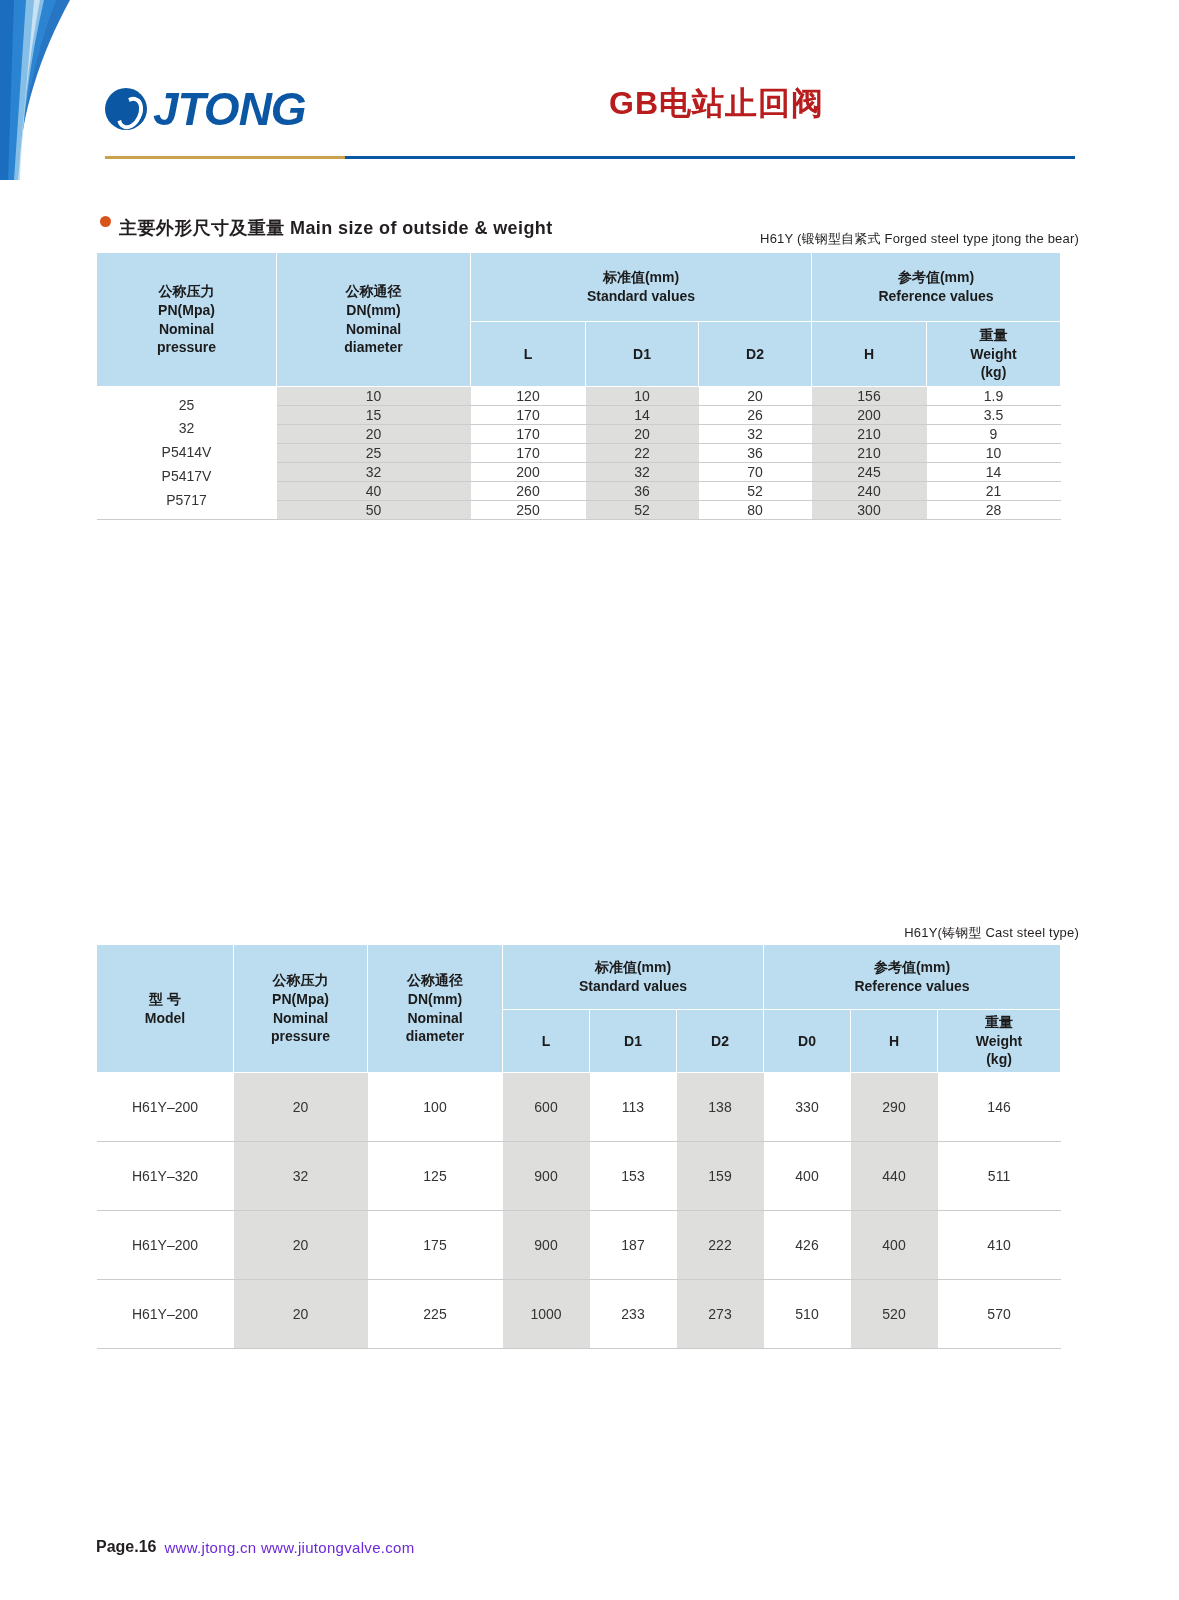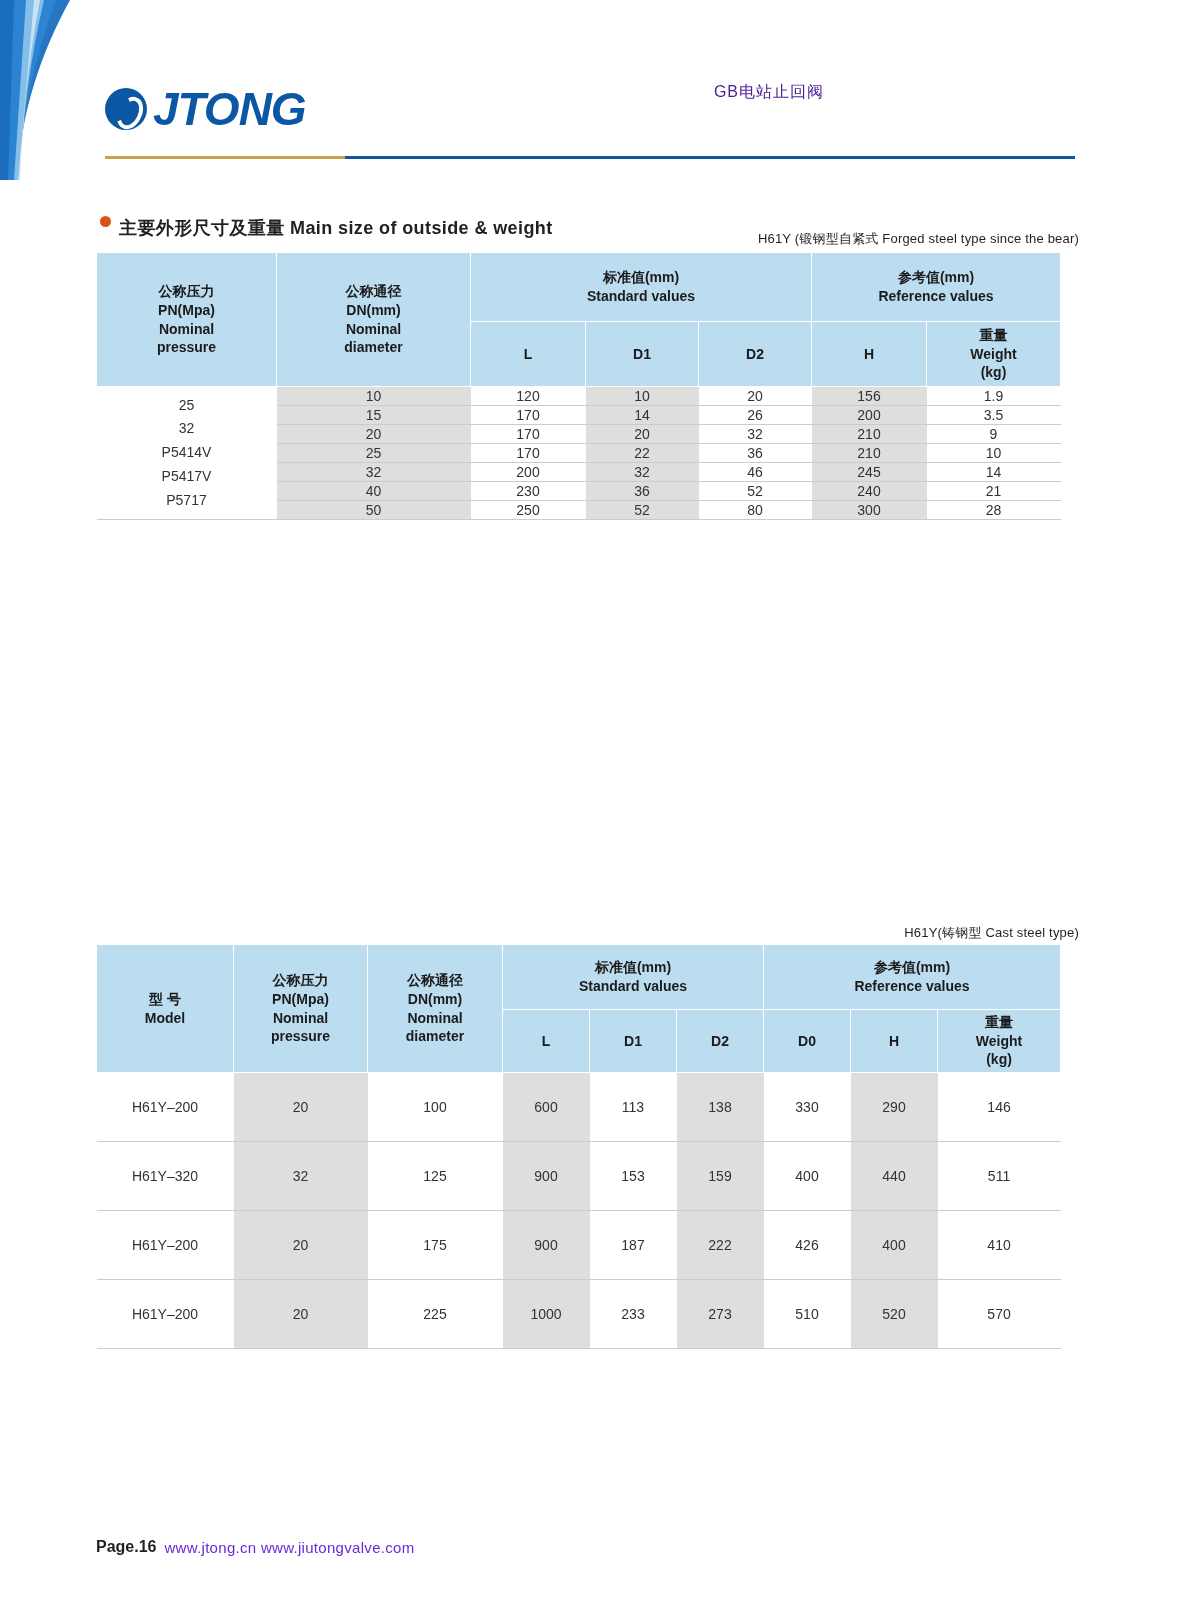--- a/index.html
+++ b/index.html
@@ -55,23 +55,23 @@
     font-family: "Liberation Sans", sans-serif;
     font-weight: bold;
     font-size: 46px;
     letter-spacing: -1px;
     color: #0b57a4;
     font-style: italic;
   }
   .header-title-cn {
     position: absolute;
     right: 118px; top: 82px;
-    font-size: 16px;
-    font-weight: normal;
-    color: #4c1d95;
+    font-size: 32px;
+    font-weight: bold;
+    color: #b91c1c;
     letter-spacing: 1px;
   }
   .header-title-en {
     position: absolute;
     right: 118px; top: 119px;
     font-size: 22px;
     color: #231f20;
     letter-spacing: 0.5px;
   }
   .header-rule-gold {
@@ -207,21 +207,21 @@
 
   <div class="header-rule-gold"></div>
   <div class="header-rule-blue"></div>
 </div>
 
 <div class="section-title">
   <span class="bullet"></span>
   <span class="section-title-text">主要外形尺寸及重量 Main size of outside &amp; weight</span>
 </div>
 
-<div class="table-note note-1">H61Y (锻钢型自紧式 Forged steel type since the bear)</div>
+<div class="table-note note-1">H61Y (锻钢型自紧式 Forged steel type jtong the bear)</div>
 
 <table class="spec" id="table1">
   <colgroup>
     <col style="width:180px">
     <col style="width:194px">
     <col style="width:115px">
     <col style="width:113px">
     <col style="width:113px">
     <col style="width:115px">
     <col style="width:134px">
@@ -298,27 +298,27 @@
       <td class="cell">170</td>
       <td class="cell shade">22</td>
       <td class="cell">36</td>
       <td class="cell shade">210</td>
       <td class="cell">10</td>
     </tr>
     <tr>
       <td class="cell shade">32</td>
       <td class="cell">200</td>
       <td class="cell shade">32</td>
-      <td class="cell">46</td>
+      <td class="cell">70</td>
       <td class="cell shade">245</td>
       <td class="cell">14</td>
     </tr>
     <tr>
       <td class="cell shade">40</td>
-      <td class="cell">230</td>
+      <td class="cell">260</td>
       <td class="cell shade">36</td>
       <td class="cell">52</td>
       <td class="cell shade">240</td>
       <td class="cell">21</td>
     </tr>
     <tr>
       <td class="cell shade">50</td>
       <td class="cell">250</td>
       <td class="cell shade">52</td>
       <td class="cell">80</td>

